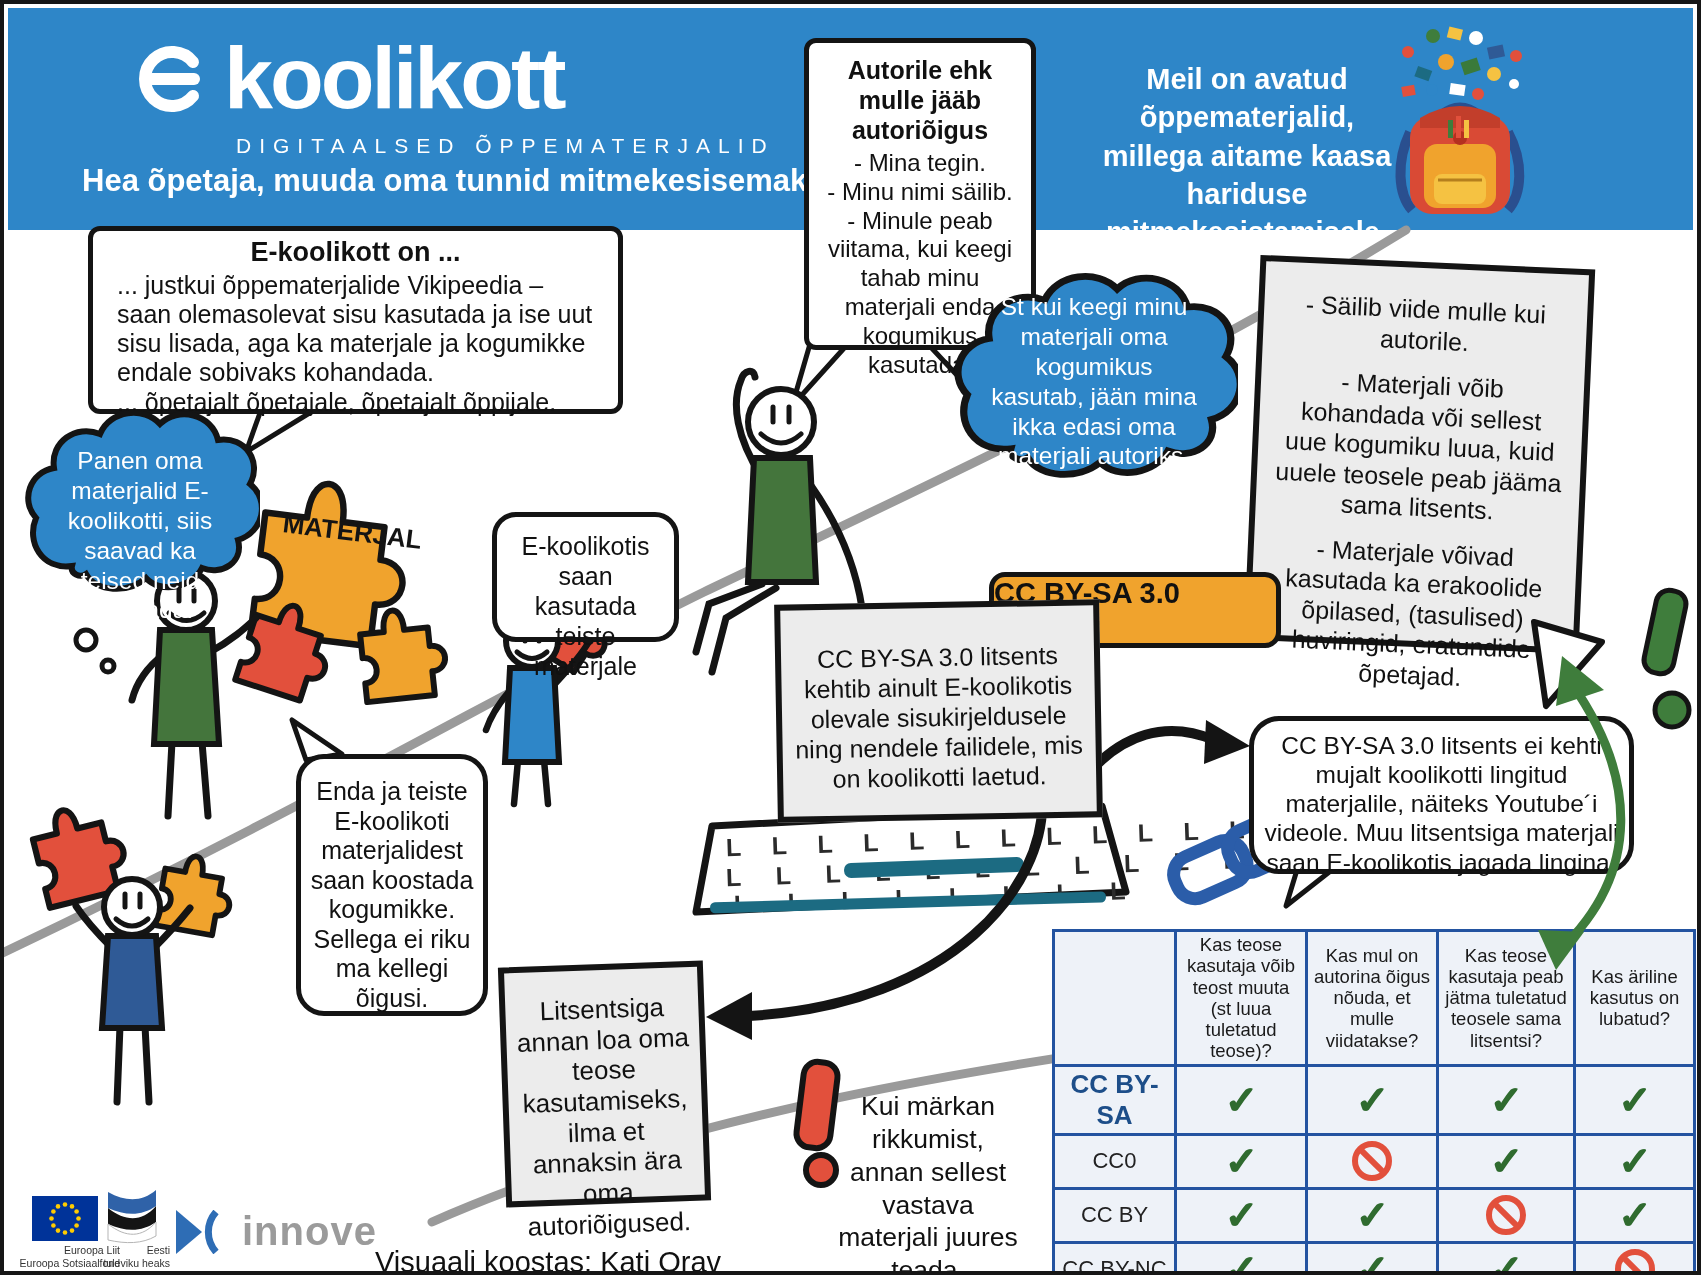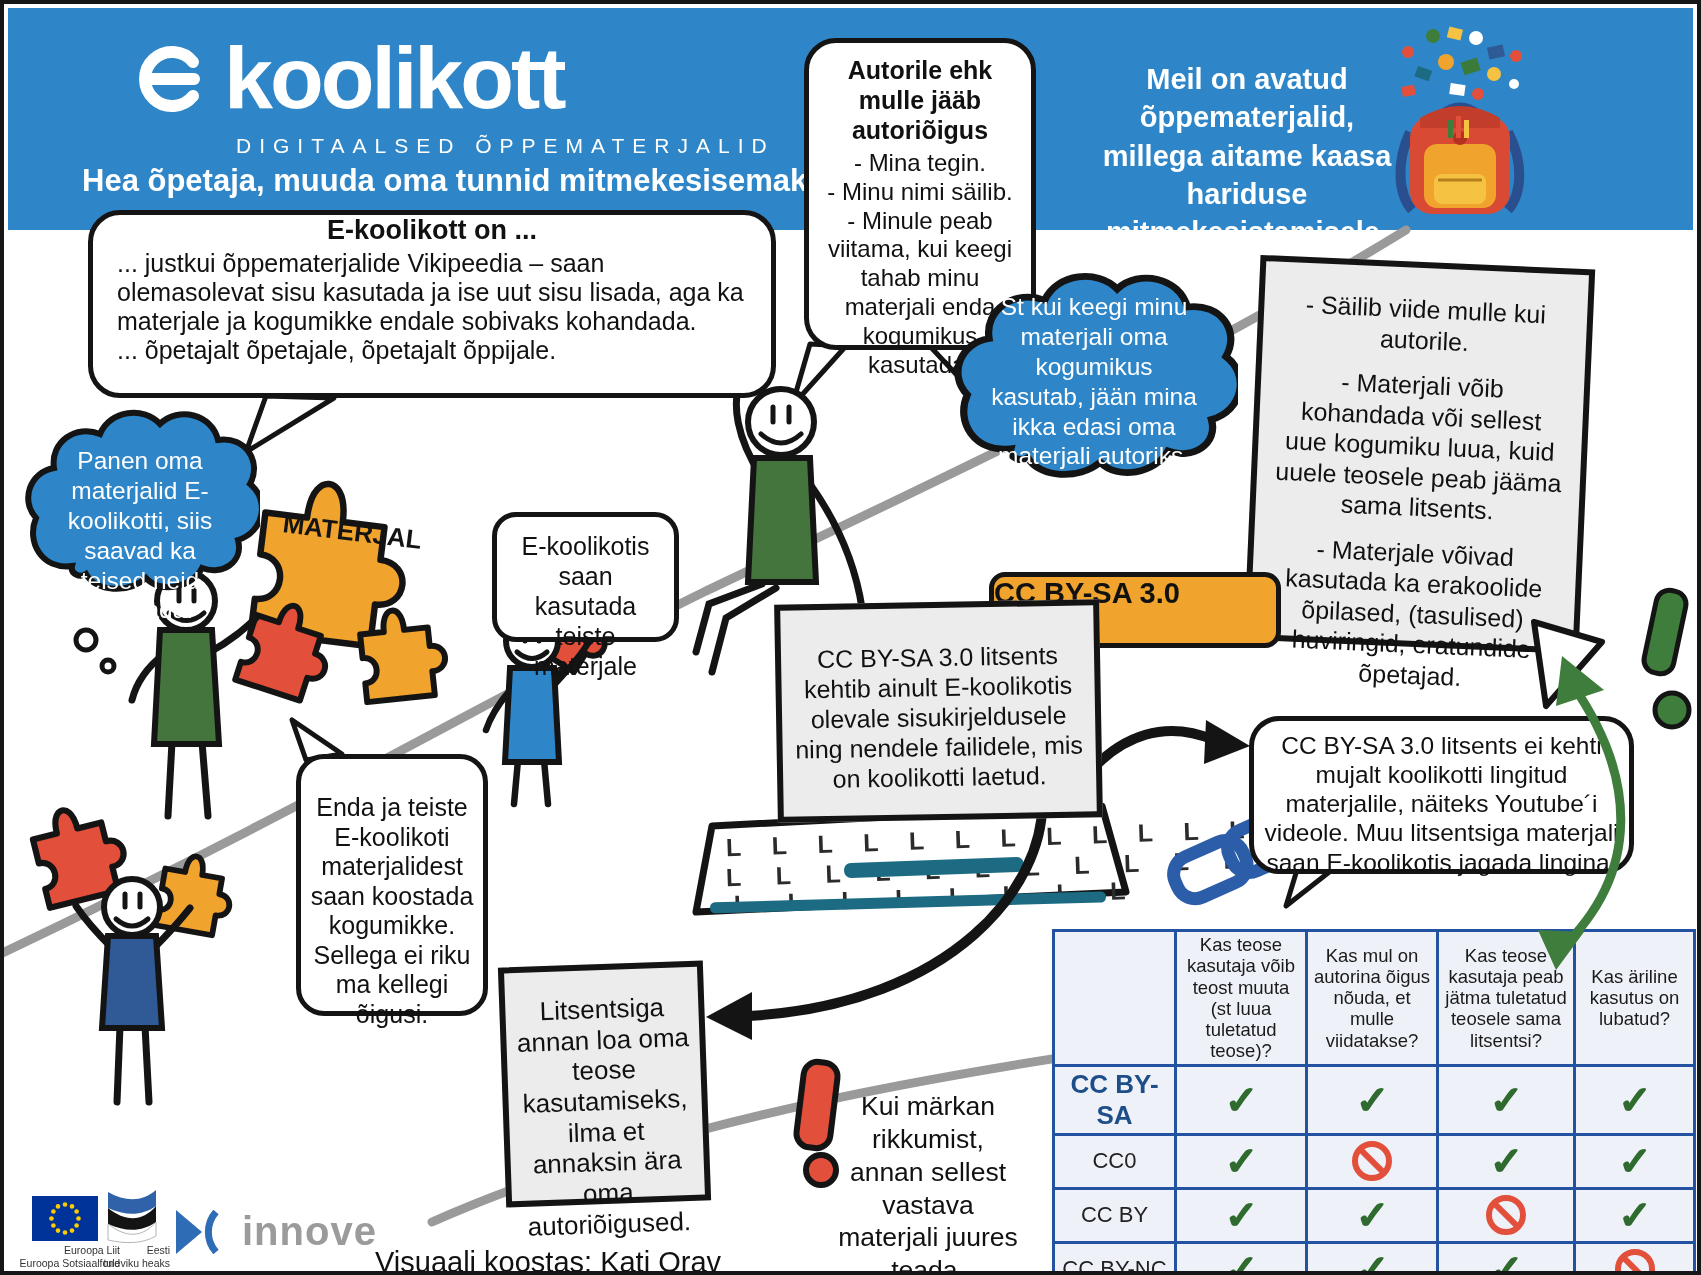--- a/index.html
+++ b/index.html
@@ -7,32 +7,32 @@
 
   
   #header{position:absolute;left:4px;top:4px;width:1685px;height:222px;background:#2e86c8;z-index:0;}
   #logo-row{position:absolute;left:128px;top:26px;display:flex;align-items:center;gap:16px;}
   #logo-text{color:#fff;font-size:88px;font-weight:bold;letter-spacing:-3px;line-height:1;}
   #logo-sub{position:absolute;left:228px;top:126px;color:#fff;font-size:21px;letter-spacing:8px;}
   #tagline{position:absolute;left:74px;top:155px;color:#fff;font-size:31px;font-weight:bold;}
   #mission{position:absolute;left:1086px;top:52px;width:306px;color:#fff;font-size:29px;font-weight:bold;text-align:center;line-height:1.32;}
 
   
-  .bubble{position:absolute;background:#fff;border:5px solid #141414;border-radius:32px;color:#111;
+  .bubble{position:absolute;background:#fff;border:5px solid #141414;border-radius:12px;color:#111;
           text-align:center;box-sizing:border-box;z-index:2;}
   .note{position:absolute;background:#ececec;border:6px solid #141414;color:#111;text-align:center;box-sizing:border-box;z-index:2;}
 
-  #about-bubble{left:84px;top:206px;width:688px;height:188px;padding:0 24px;font-size:25px;line-height:1.17;text-align:left;}
+  #about-bubble{left:84px;top:222px;width:535px;height:188px;padding:6px 24px;font-size:25px;line-height:1.17;text-align:left;}
   #about-bubble .ttl{text-align:center;font-weight:bold;font-size:27px;margin-bottom:2px;}
 
   #author-bubble{left:800px;top:34px;width:232px;height:312px;padding:12px 8px;font-size:24px;line-height:1.2;}
   #author-bubble .ttl{font-weight:bold;font-size:25px;margin-bottom:4px;}
 
   #use-others-bubble{left:488px;top:508px;width:187px;height:130px;padding:14px 16px;font-size:25px;line-height:1.2;border-radius:24px;}
-  #collections-bubble{left:292px;top:750px;width:192px;height:262px;padding:34px 6px;font-size:25px;line-height:1.18;border-radius:28px;}
+  #collections-bubble{left:292px;top:750px;width:192px;height:262px;padding:18px 6px;font-size:25px;line-height:1.18;border-radius:28px;}
   #scope-bubble{left:1245px;top:712px;width:385px;height:158px;padding:10px 8px;font-size:24.5px;line-height:1.19;border-radius:30px;}
 
   #benefits-note{left:1248px;top:258px;width:335px;height:385px;padding:26px 18px;font-size:25px;line-height:1.22;transform:rotate(2.5deg);}
   #benefits-note .itm{margin-bottom:15px;}
   #license-note{left:498px;top:960px;width:205px;height:240px;padding:24px 8px;font-size:26px;line-height:1.18;transform:rotate(-2deg);}
 
   #benefits-banner{position:absolute;left:985px;top:568px;width:292px;height:76px;background:#f0a32d;border:5px solid #141414;
      border-radius:16px;display:flex;align-items:center;justify-content:center;font-size:29px;font-weight:bold;color:#111;z-index:2;box-sizing:border-box;}
 
   #laptop-screen{left:772px;top:598px;width:325px;height:218px;padding:34px 12px 0 12px;font-size:25px;line-height:1.2;transform:rotate(-1deg);}

